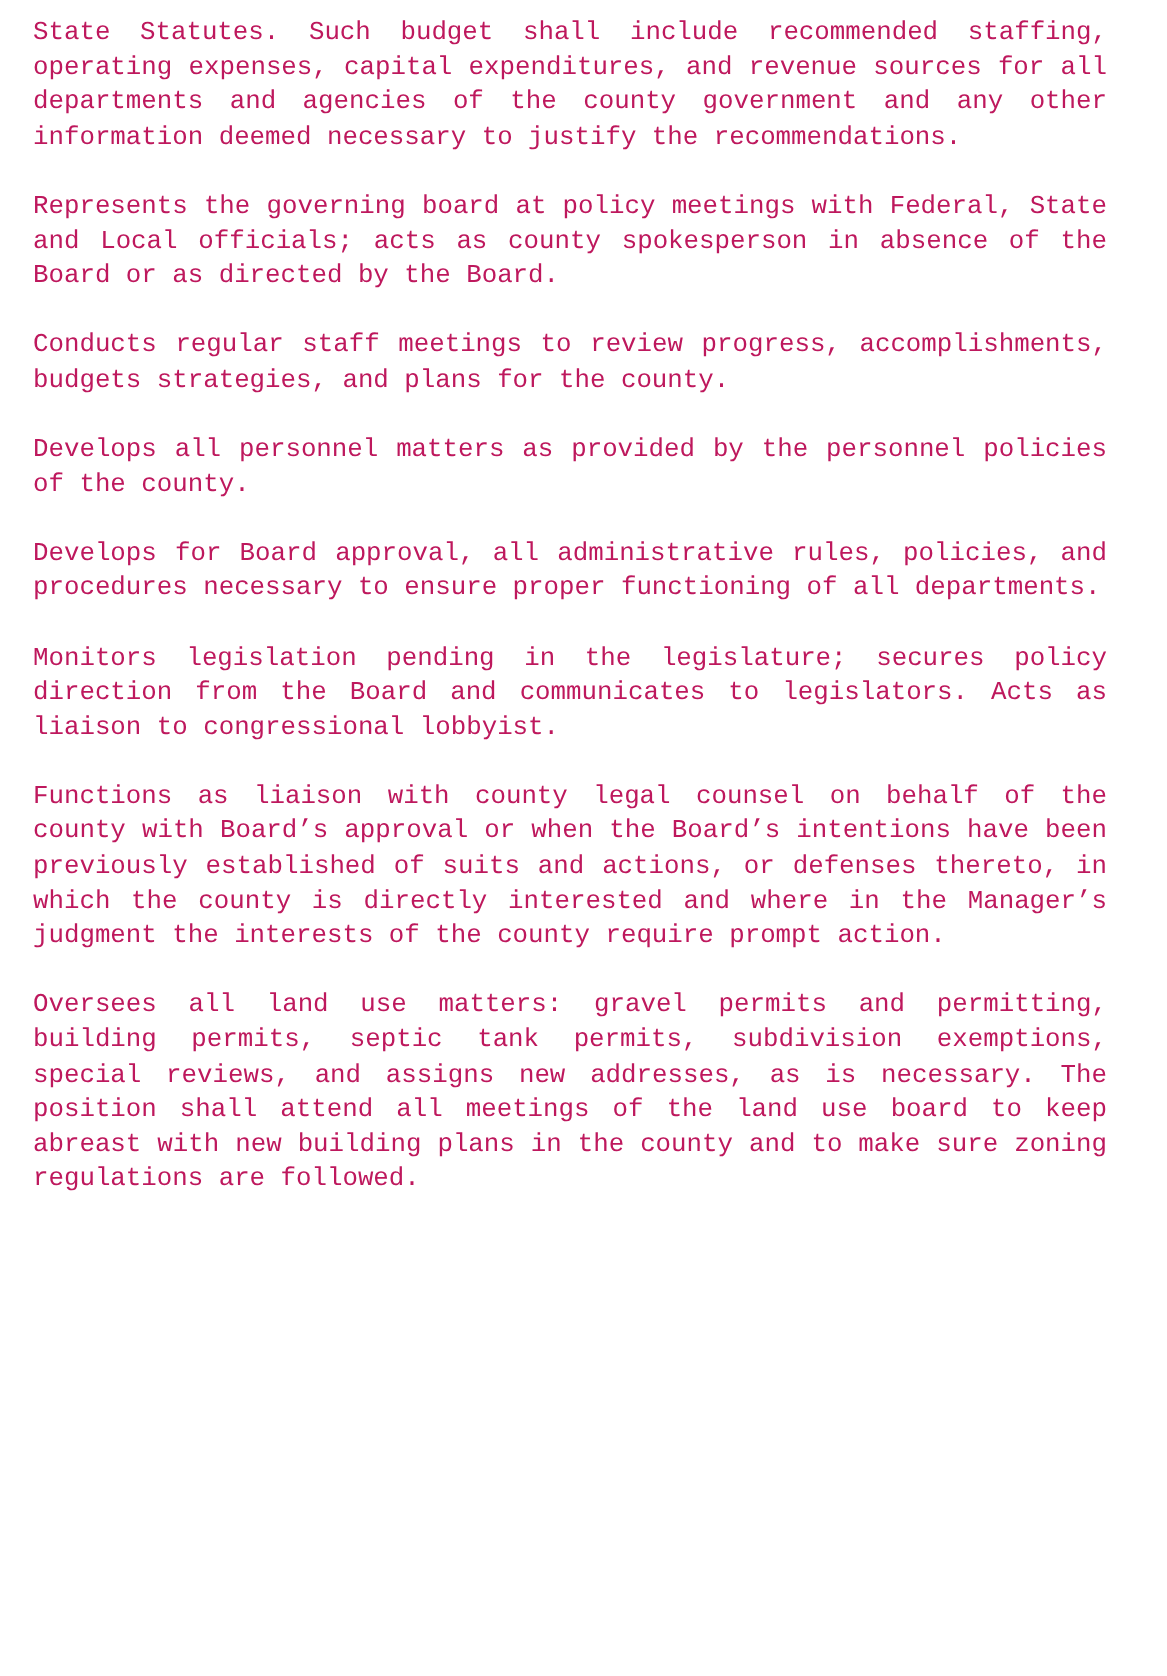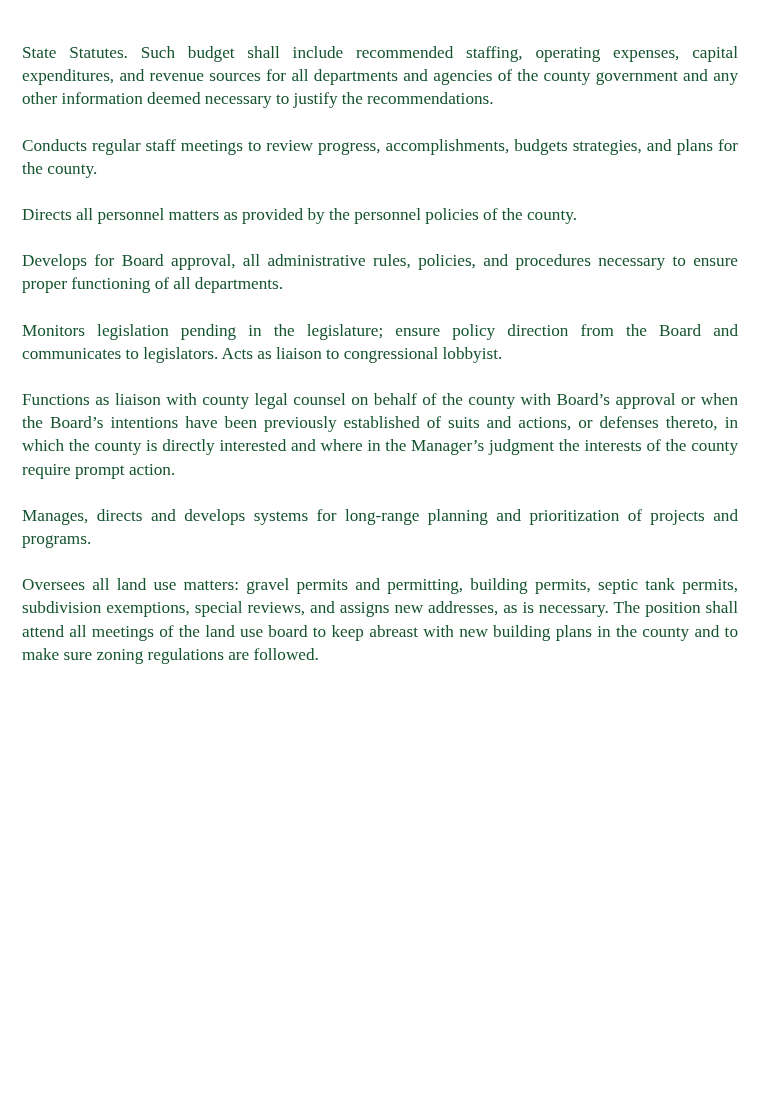--- a/index.html
+++ b/index.html
@@ -11,37 +11,36 @@
       width: 778px;
       height: 1117px;
       overflow: hidden;
       position: relative;
     }
     .page {
       position: absolute;
       left: 22px;
       top: 11px;
       width: 716px;
-      font-family: Liberation Serif, serif;
+      font-family: Liberation Mono, monospace;
       font-size: 17.2px;
       line-height: 23.2px;
-      color: #14532d;
-      margin-top: 30px;
+      color: #be185d;
     }
     .para {
       margin: 0 0 23px 0;
       text-align: justify;
       text-align-last: left;
     }
   </style>
 </head>
 <body>
 
 <div class="page">
   <p class="para">State Statutes. Such budget shall include recommended staffing, operating expenses, capital expenditures, and revenue sources for all departments and agencies of the county government and any other information deemed necessary to justify the recommendations.</p>
+  <p class="para">Represents the governing board at policy meetings with Federal, State and Local officials; acts as county spokesperson in absence of the Board or as directed by the Board.</p>
   <p class="para">Conducts regular staff meetings to review progress, accomplishments, budgets strategies, and plans for the county.</p>
-  <p class="para">Directs all personnel matters as provided by the personnel policies of the county.</p>
+  <p class="para">Develops all personnel matters as provided by the personnel policies of the county.</p>
   <p class="para">Develops for Board approval, all administrative rules, policies, and procedures necessary to ensure proper functioning of all departments.</p>
-  <p class="para">Monitors legislation pending in the legislature; ensure policy direction from the Board and communicates to legislators. Acts as liaison to congressional lobbyist.</p>
+  <p class="para">Monitors legislation pending in the legislature; secures policy direction from the Board and communicates to legislators. Acts as liaison to congressional lobbyist.</p>
   <p class="para">Functions as liaison with county legal counsel on behalf of the county with Board’s approval or when the Board’s intentions have been previously established of suits and actions, or defenses thereto, in which the county is directly interested and where in the Manager’s judgment the interests of the county require prompt action.</p>
-  <p class="para">Manages, directs and develops systems for long-range planning and prioritization of projects and programs.</p>
   <p class="para">Oversees all land use matters:  gravel permits and permitting, building permits, septic tank permits, subdivision exemptions, special reviews, and assigns new addresses, as is necessary.  The position shall attend all meetings of the land use board to keep abreast with new building plans in the county and to make sure zoning regulations are followed.</p>
 </div>
 
 </body></html>

